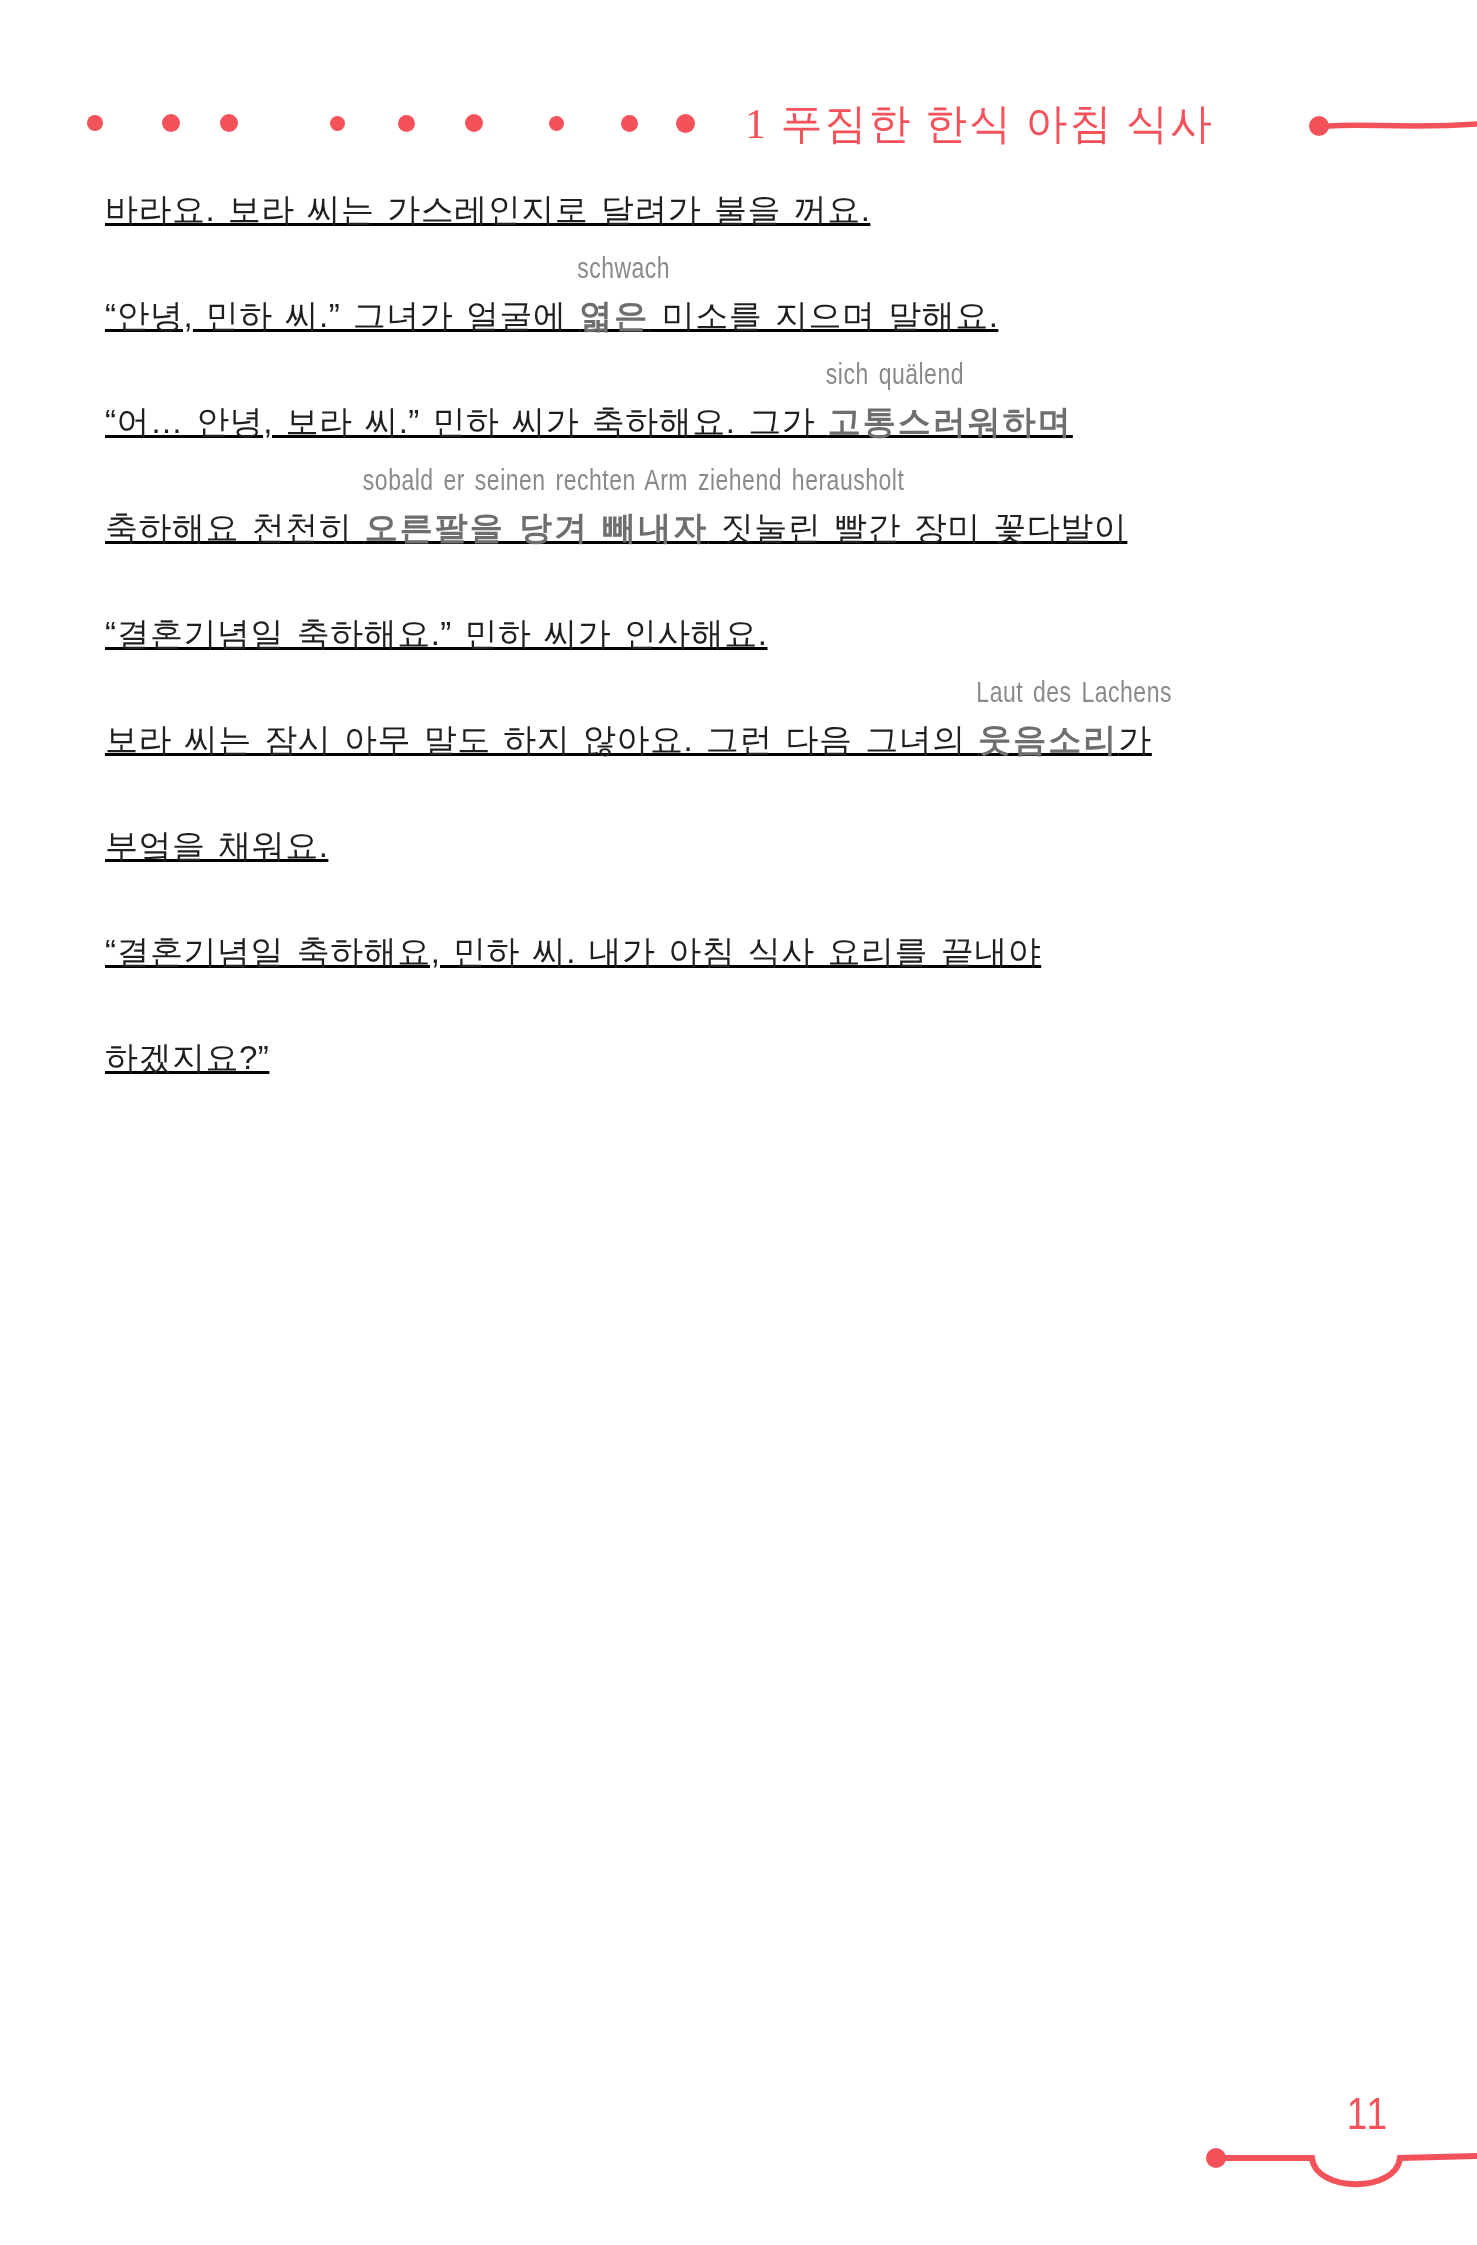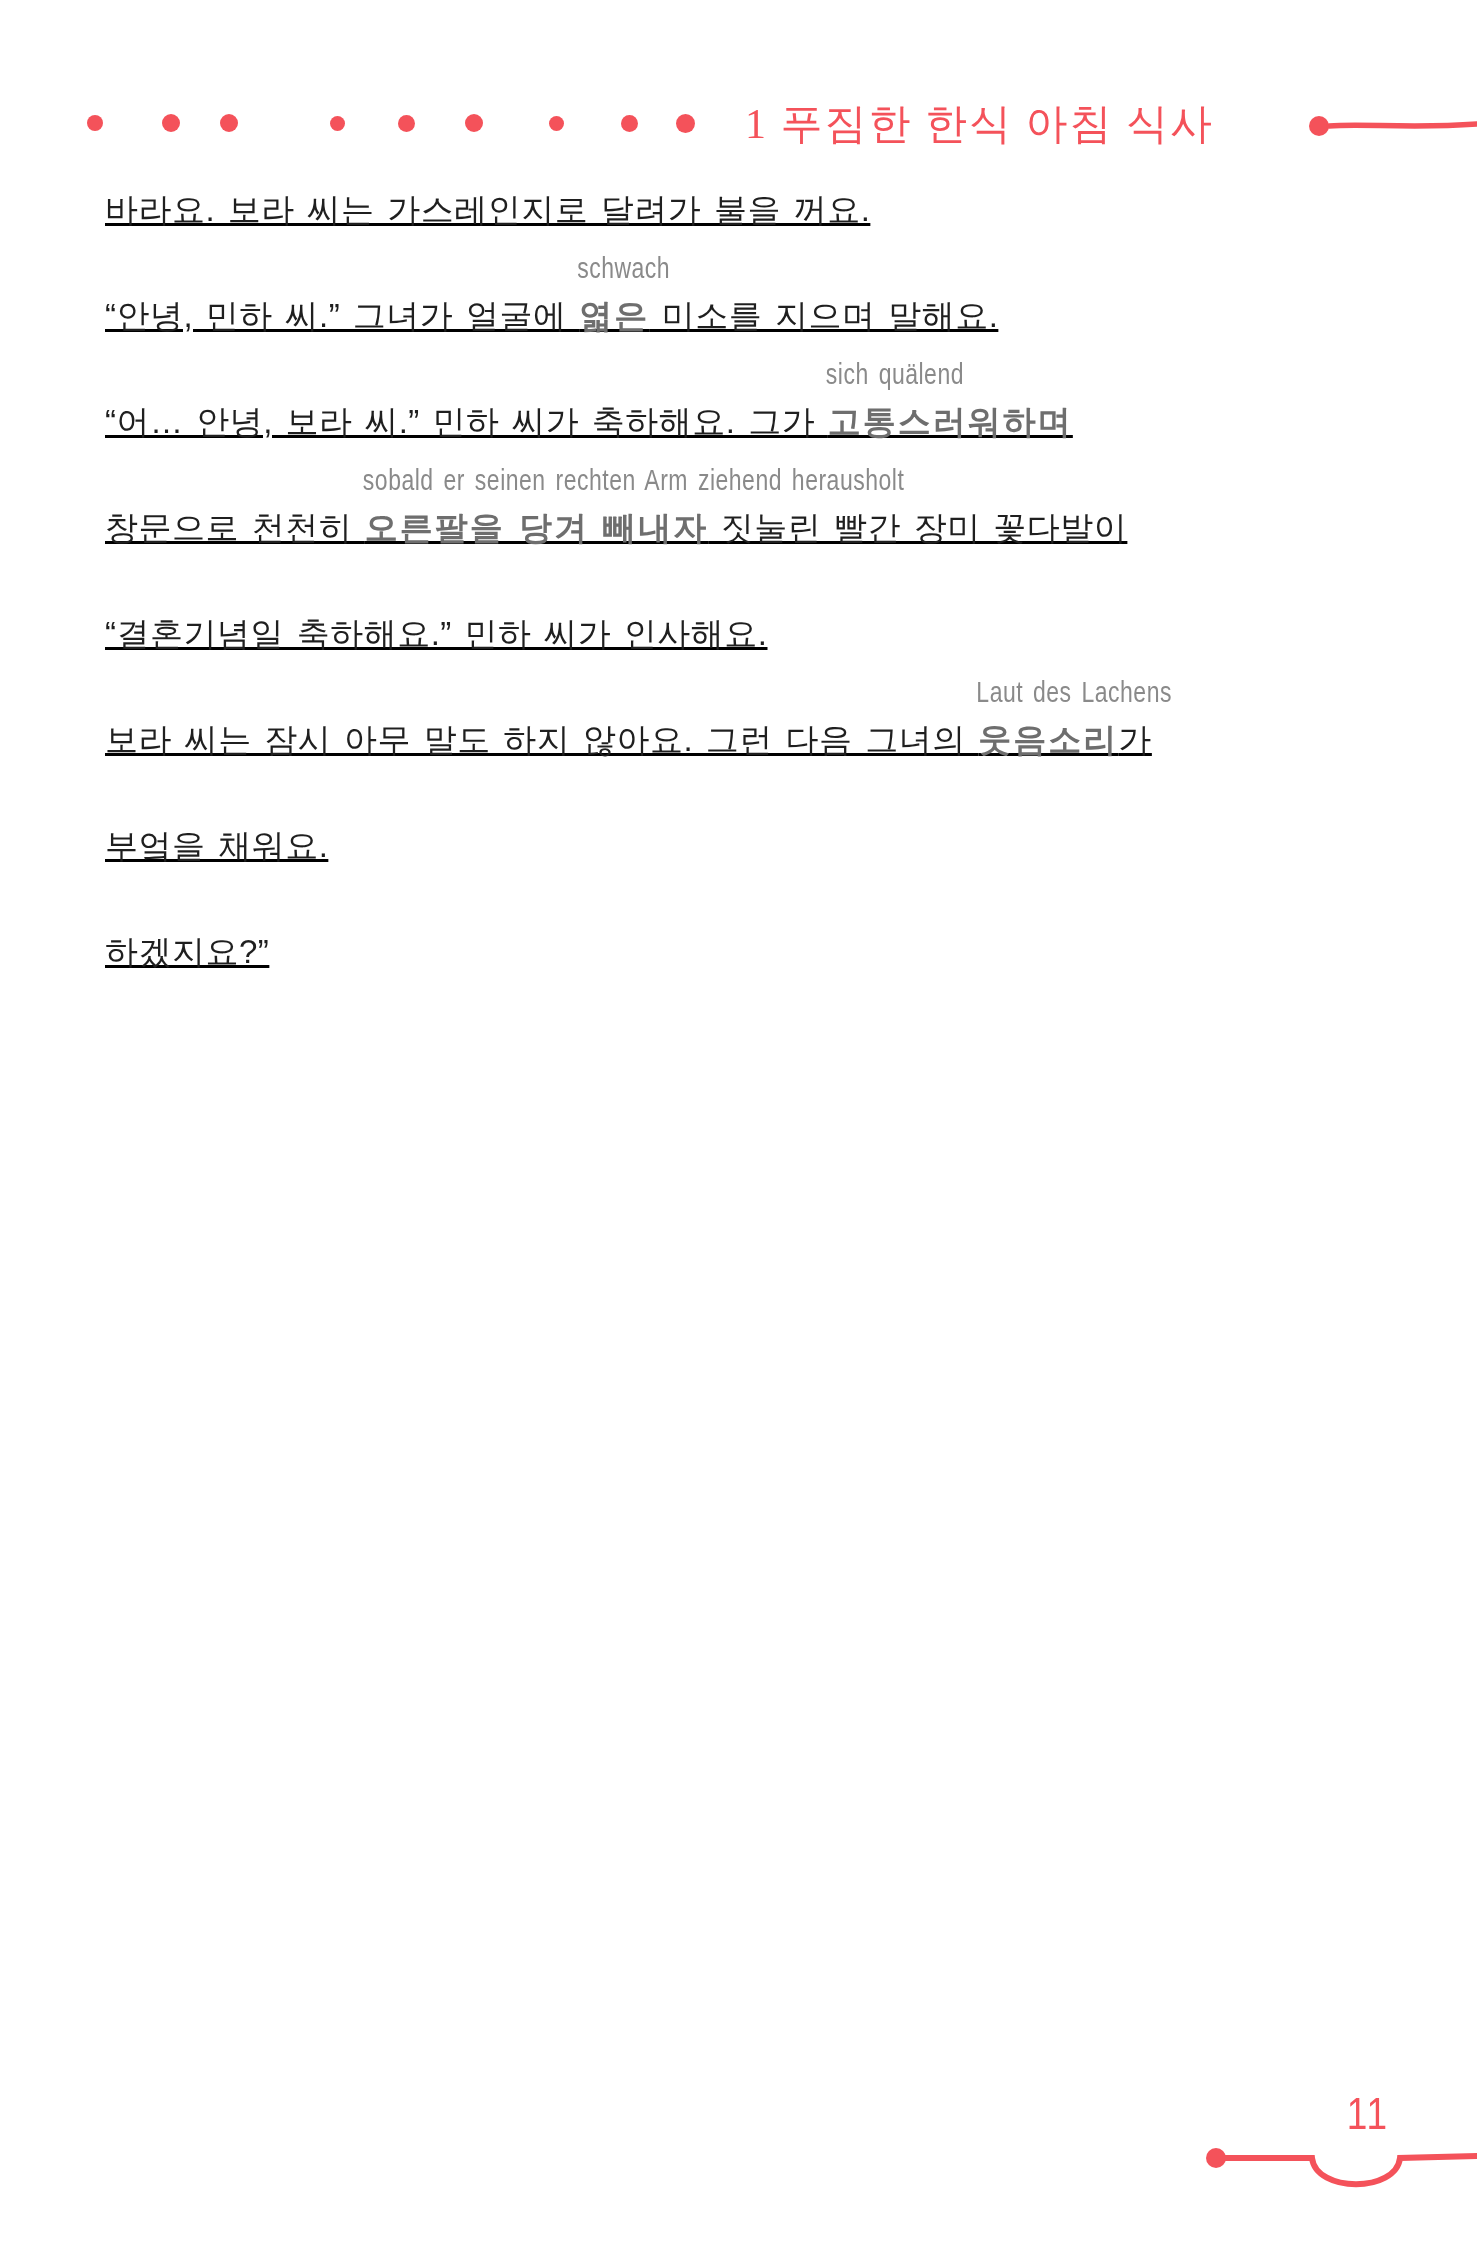--- a/index.html
+++ b/index.html
@@ -115,24 +115,25 @@
     <svg class="header-line-svg" width="174" height="40" viewBox="0 0 174 40">
       <circle cx="16" cy="18" r="10" fill="#f4525a"></circle>
       <path d="M 26 18 C 60 15, 105 21, 174 16" stroke="#f4525a" stroke-width="5.5" fill="none" stroke-linecap="round"></path>
     </svg>
   </div>
 
   <div class="text-content" id="text-content">
       <div class="para"><span>바라요. 보라 씨는 가스레인지로 달려가 불을 꺼요.</span></div>
       <div class="para"><span>“안녕, 민하 씨.” 그녀가 얼굴에 </span><span class="vocab">엷은<span class="annotation">schwach</span></span><span> 미소를 지으며 말해요.</span></div>
       <div class="para"><span>“어… 안녕, 보라 씨.” 민하 씨가 축하해요. 그가 </span><span class="vocab">고통스러워하며<span class="annotation">sich quälend</span></span></div>
-      <div class="para"><span>창문으로 천천히 </span><span class="vocab">오른팔을 당겨 빼내자<span class="annotation">sobald er seinen rechten Arm ziehend herausholt</span></span><span> 짓눌린 빨간 장미 꽃다발이</span></div>
+      <div class="para"><span>축하해요 천천히 </span><span class="vocab">오른팔을 당겨 빼내자<span class="annotation">sobald er seinen rechten Arm ziehend herausholt</span></span><span> 짓눌린 빨간 장미 꽃다발이</span></div>
       <div class="para"><span>“결혼기념일 축하해요.” 민하 씨가 인사해요.</span></div>
       <div class="para"><span>보라 씨는 잠시 아무 말도 하지 않아요. 그런 다음 그녀의 </span><span class="vocab">웃음소리<span class="annotation">Laut des Lachens</span></span><span>가</span></div>
       <div class="para"><span>부엌을 채워요.</span></div>
+      <div class="para"><span>“결혼기념일 축하해요, 민하 씨. 내가 아침 식사 요리를 끝내야</span></div>
       <div class="para"><span>하겠지요?”</span></div>
     </div>
 
   <div>
     <svg class="footer-svg" width="274" height="110" viewBox="0 0 274 110">
       <circle cx="13" cy="58" r="10" fill="#f4525a"></circle>
       <path d="M 22 58 L 109 58 C 113 93, 193 93, 197 58 L 274 56" stroke="#f4525a" stroke-width="6" fill="none" stroke-linecap="round"></path>
     </svg>
     <div class="page-number">11</div>
   </div>

